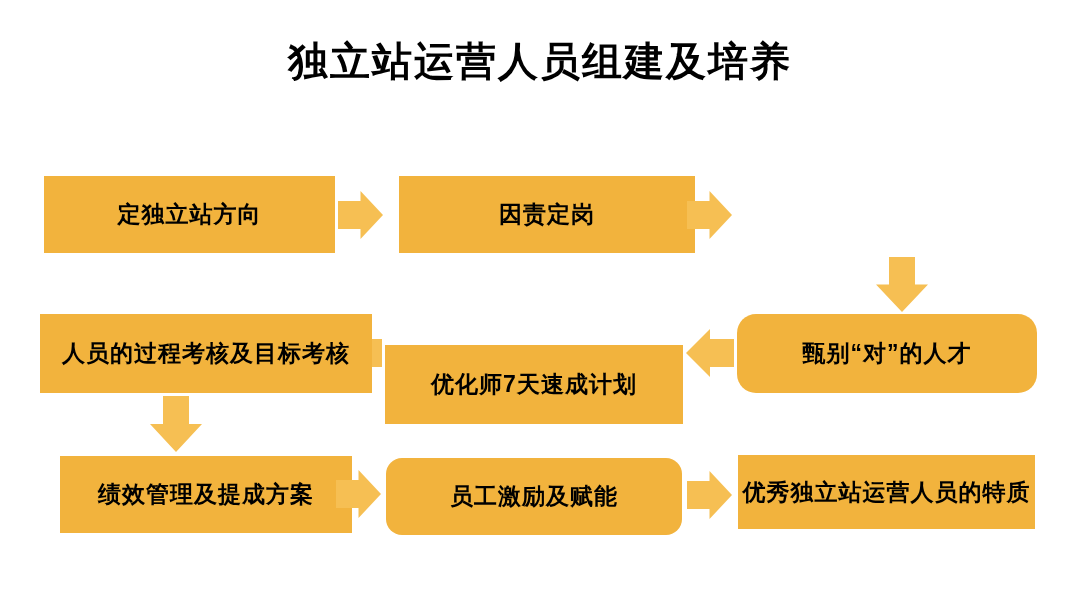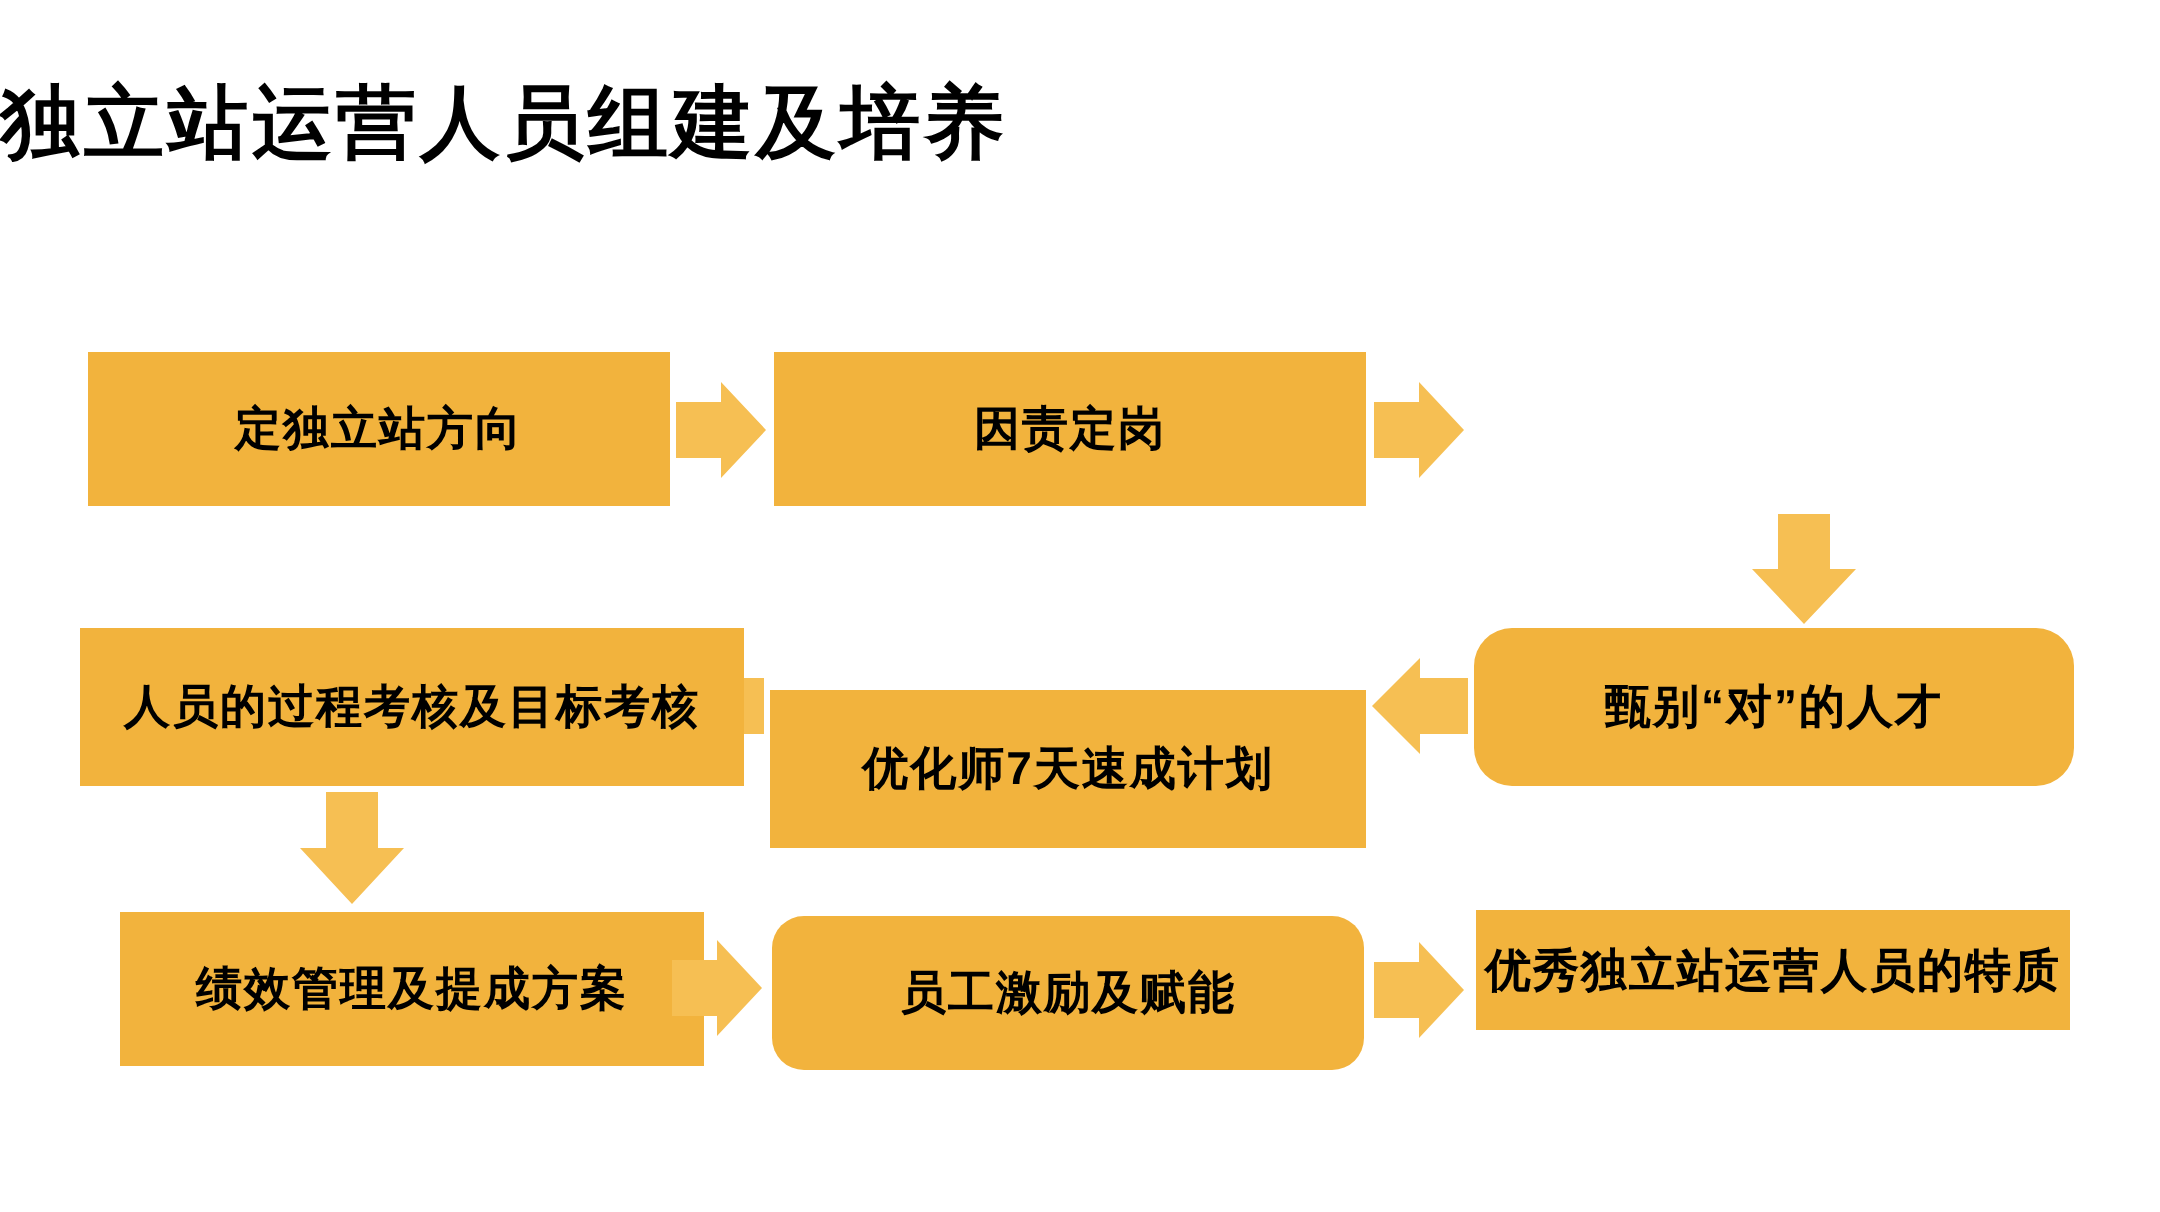--- a/index.html
+++ b/index.html
@@ -15,20 +15,21 @@
     background: #FFFFFF;
     overflow: hidden;
     margin: 0 auto;
   }
   .title {
     position: absolute;
     left: 0;
     top: 34px;
     width: 100%;
     margin: 0;
+    text-align: center;
     font-size: 40px;
     font-weight: 700;
     letter-spacing: 2px;
     color: #000000;
   }
   .node {
     position: absolute;
     display: flex;
     align-items: center;
     justify-content: center;
@@ -38,28 +39,28 @@
     letter-spacing: 1px;
     white-space: nowrap;
     color: #000000;
   }
   .arrow {
     position: absolute;
     display: block;
   }
   
   .n1 { left: 44px;  top: 176px; width: 291px; height: 77px; }
-  .n2 { left: 387px; top: 176px; width: 296px; height: 77px; }
+  .n2 { left: 399px; top: 176px; width: 296px; height: 77px; }
   .n3 { left: 735px; top: 176px; width: 292px; height: 77px; }
   .n4 { left: 737px; top: 314px; width: 300px; height: 79px; }
   .n5 { left: 385px; top: 314px; width: 298px; height: 79px; margin-top: 31px; }
   .n6 { left: 40px;  top: 314px; width: 332px; height: 79px; }
   .n7 { left: 40px;  top: 456px; width: 292px; height: 77px; }
   .n8 { left: 386px; top: 458px; width: 296px; height: 77px; }
-  .n9 { left: 738px; top: 455px; width: 297px; height: 60px; }
+  .n9 { left: 738px; top: 455px; width: 297px; height: 74px; }
   
   .a1 { left: 338px; top: 190px; width: 45px; height: 50px; }
   .a2 { left: 687px; top: 190px; width: 45px; height: 50px; }
   .d1 { left: 876px; top: 257px; width: 52px; height: 55px; }
   .a3 { left: 686px; top: 328px; width: 48px; height: 50px; }
   .a4 { left: 336px; top: 328px; width: 46px; height: 50px; }
   .d2 { left: 150px; top: 396px; width: 52px; height: 56px; }
   .a5 { left: 336px; top: 469px; width: 45px; height: 50px; }
   .a6 { left: 687px; top: 470px; width: 45px; height: 50px; }
 </style>

